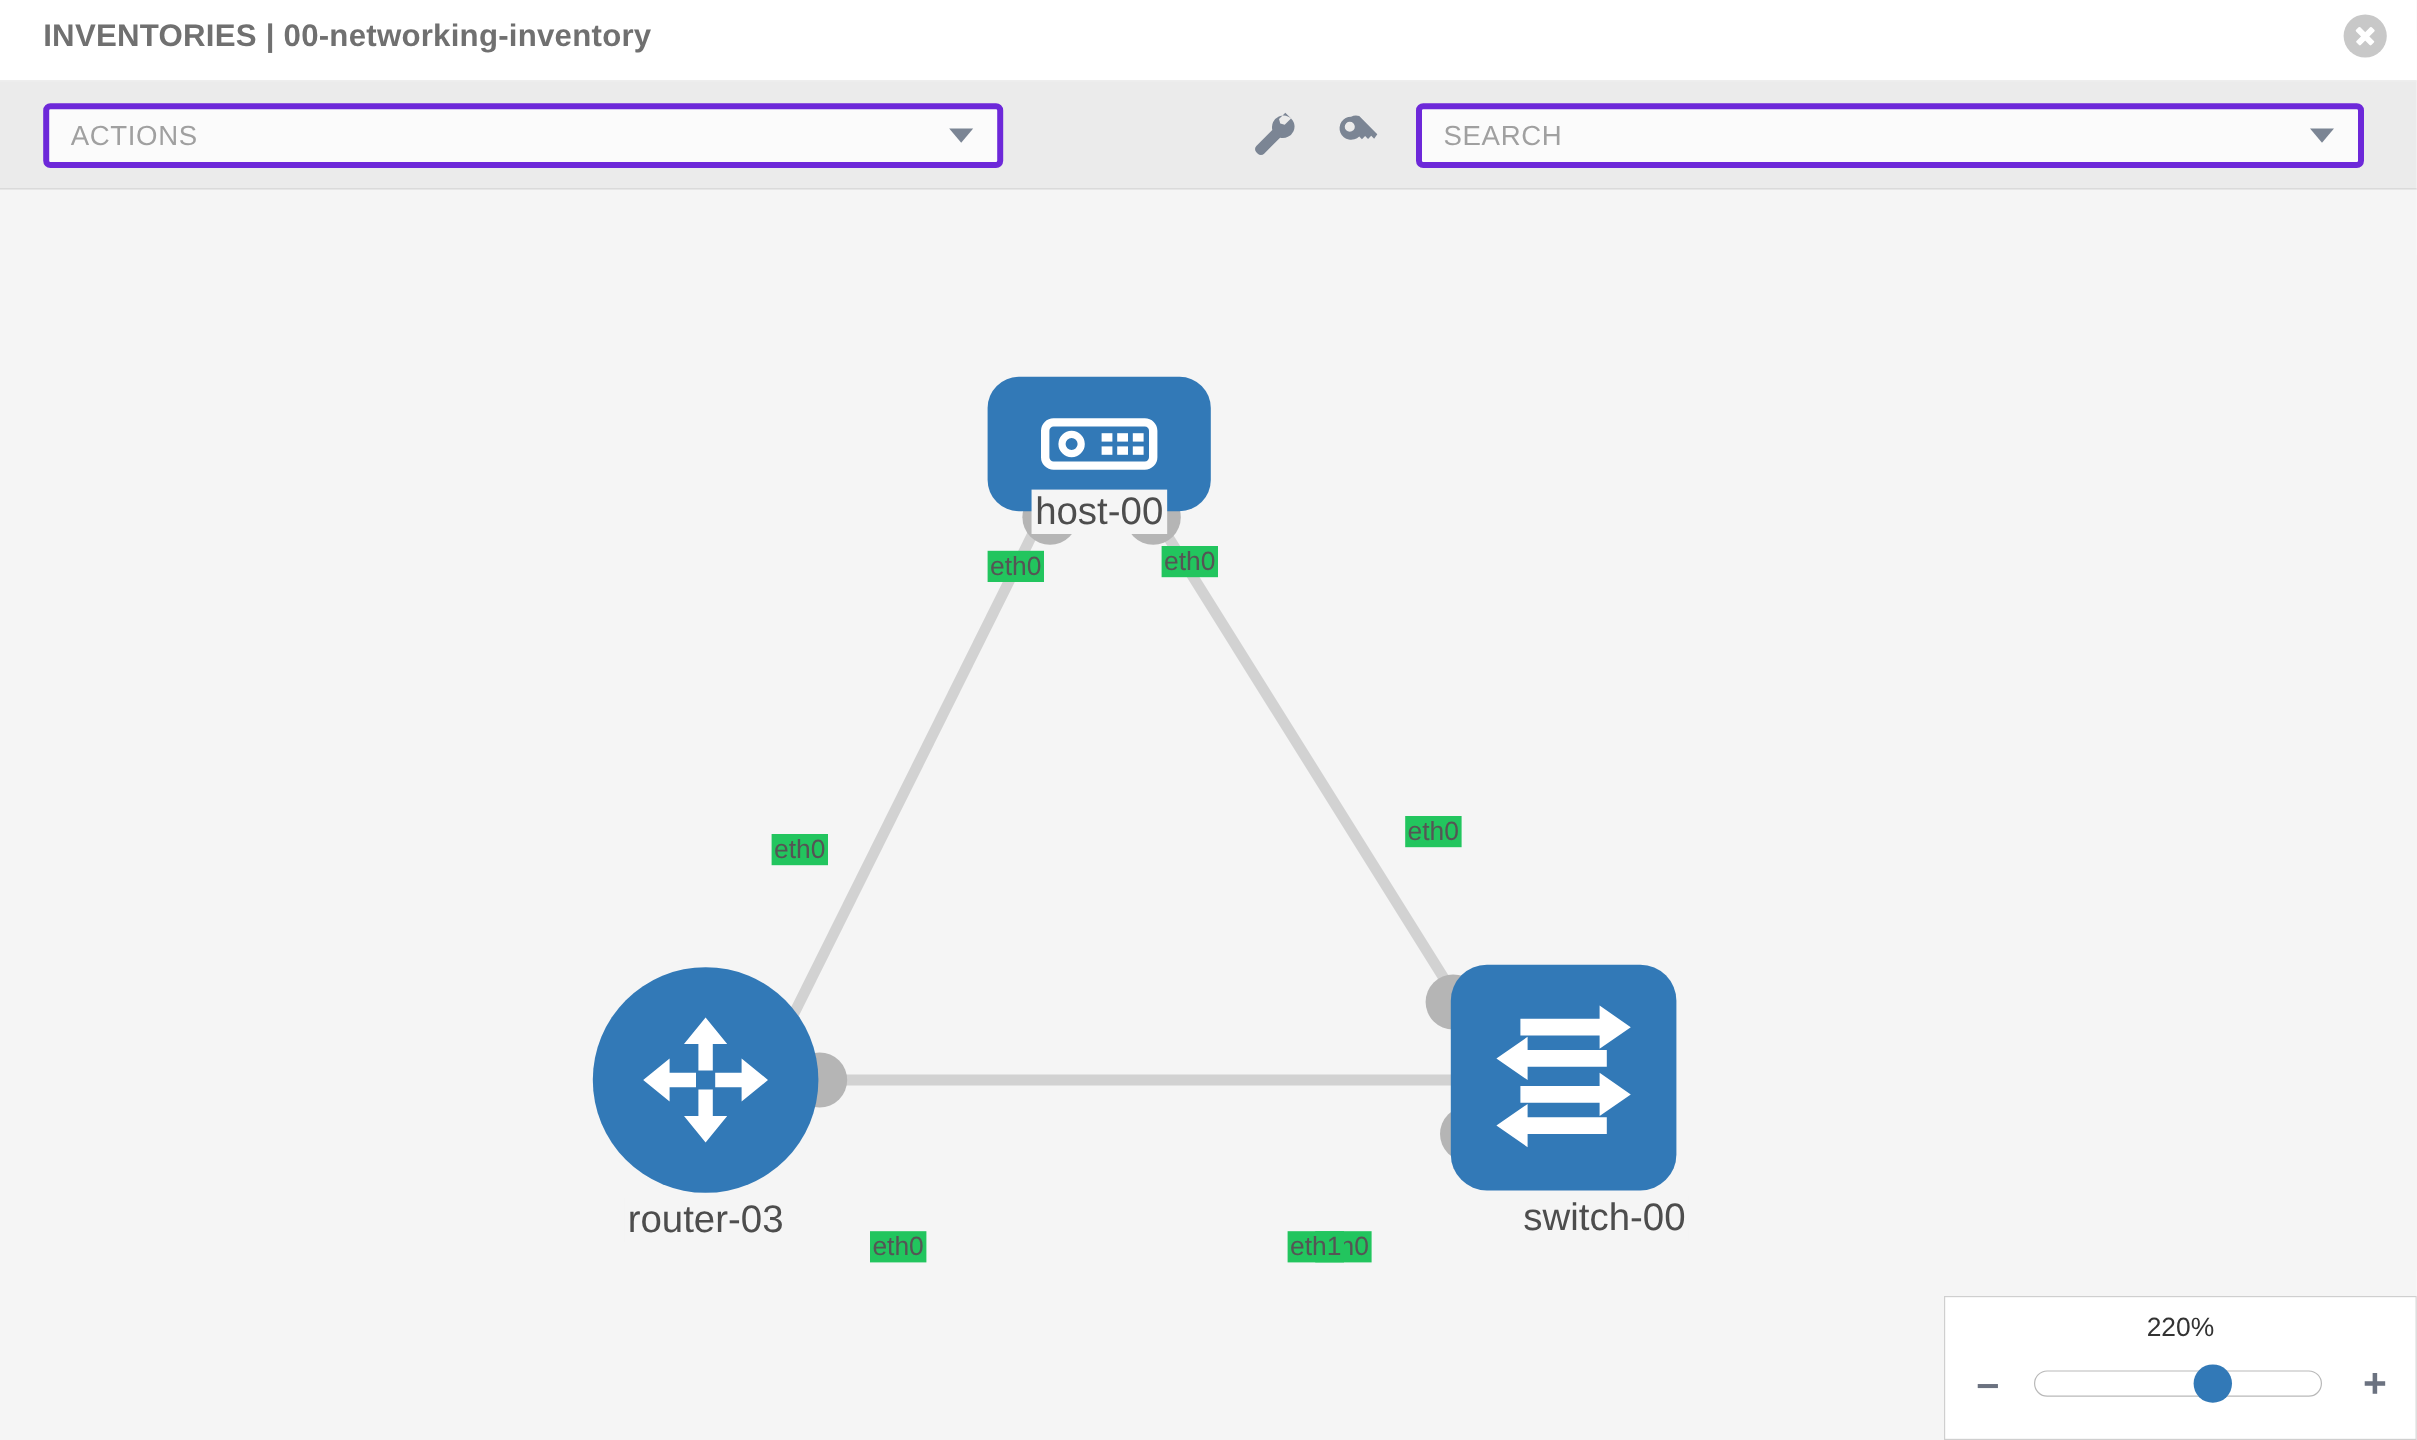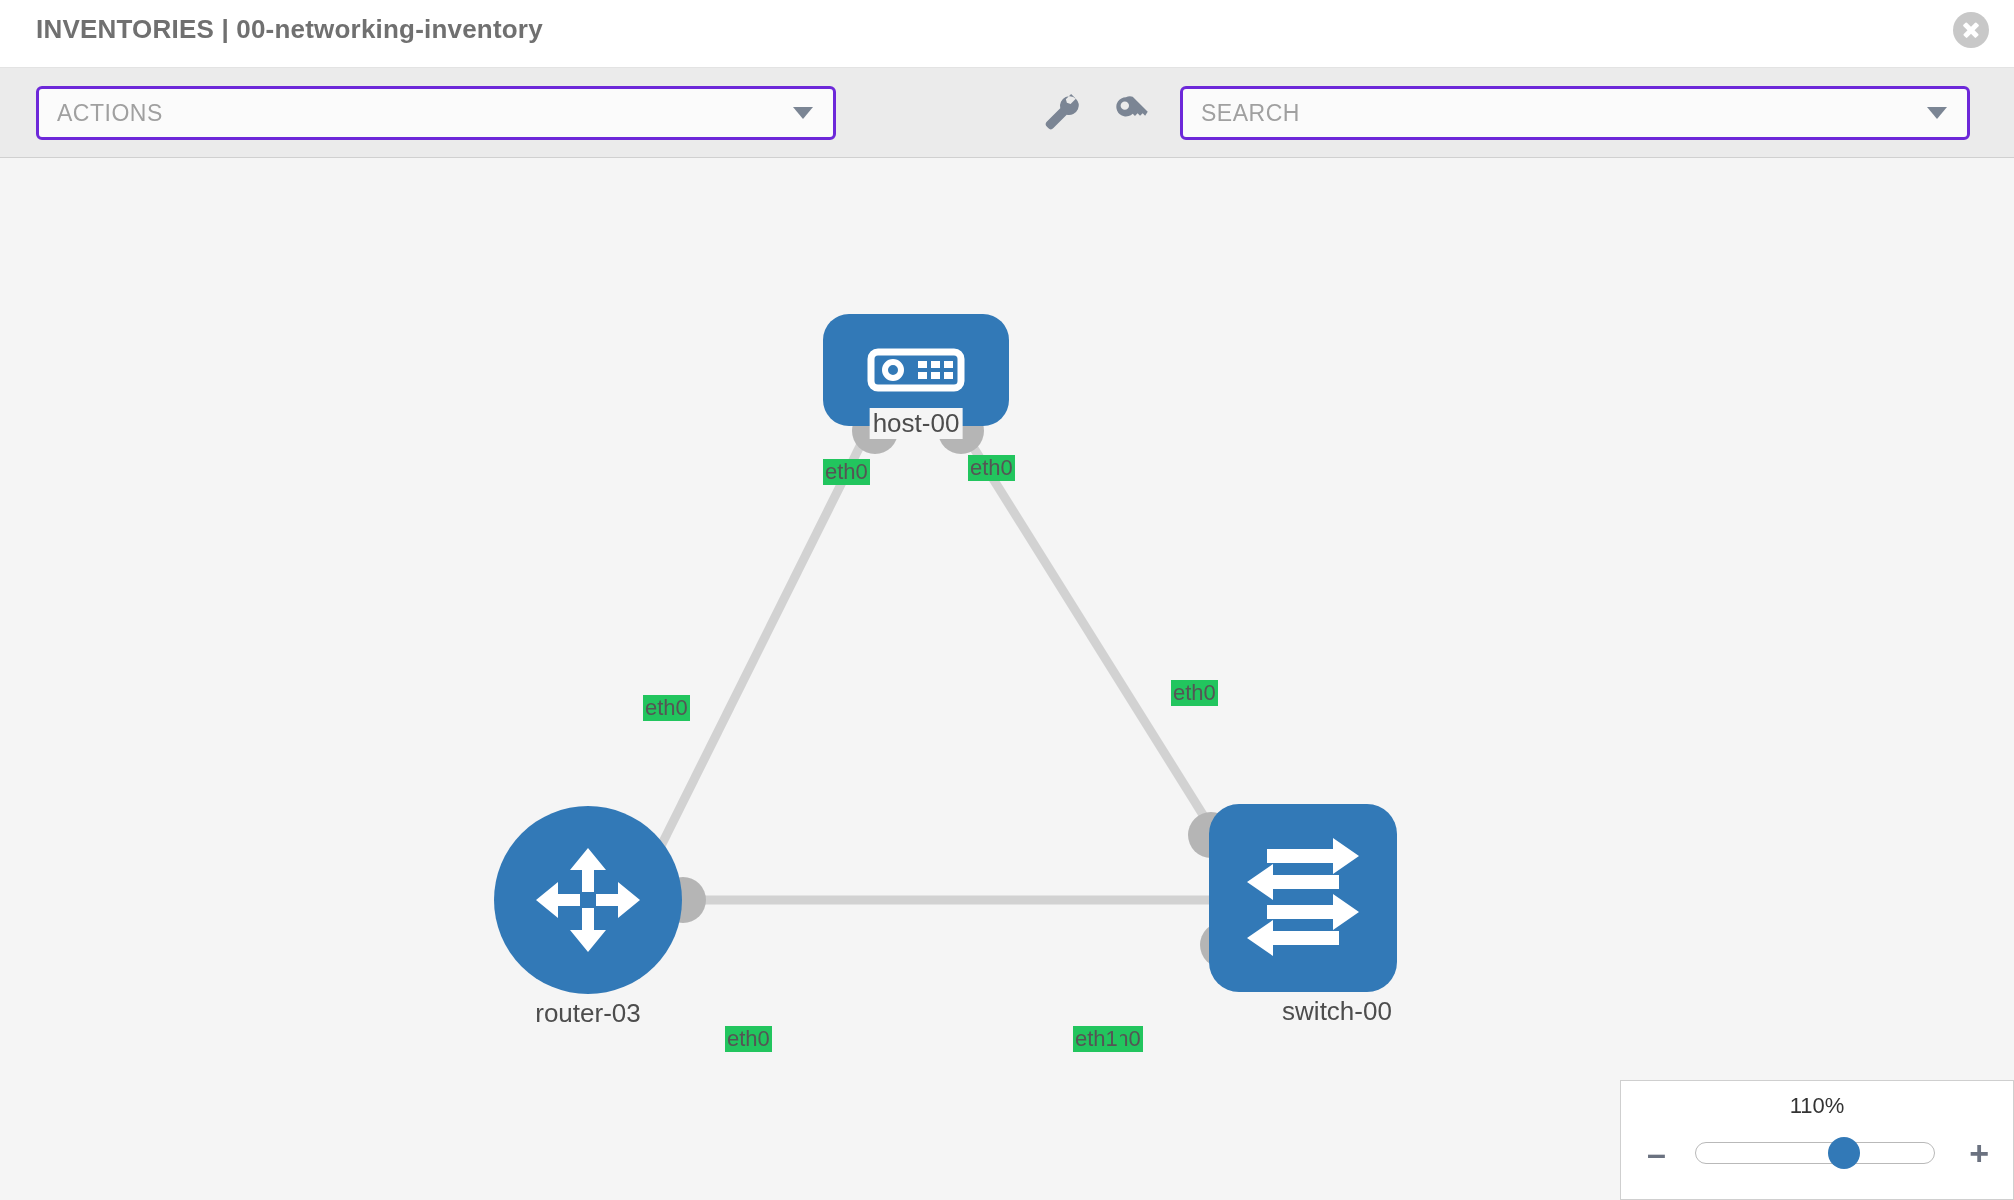--- a/index.html
+++ b/index.html
@@ -38,21 +38,21 @@
 
   
   .toolbar {
     position:absolute; left:0; top:68px; width:2014px; height:90px;
     background:#ebebeb;
     border-bottom:1px solid #d0d0d0;
   }
   .select-box {
     position:absolute;
     background:#fbfbfb;
-    border:3px solid #6d28d9;
+    border:5px solid #6d28d9;
     border-radius:6px;
     height:54px;
   }
   .select-box .sel-label {
     position:absolute; left:18px; top:50%; transform:translateY(-50%);
     font-size:23px; color:#a0a0a0; letter-spacing:0.5px;
   }
   .caret {
     position:absolute; right:20px; top:50%; transform:translateY(-50%);
     width:0; height:0;
@@ -79,21 +79,21 @@
 
   .node { position:absolute; }
   .node-shape {
     position:absolute; left:0; top:0;
     background:#3279b7;
     display:flex; align-items:center; justify-content:center;
   }
   .node-label {
     position:absolute; left:50%; transform:translateX(-50%);
     white-space:nowrap;
-    font-size:26px; color:#4d4d4d;
+    font-size:32px; color:#4d4d4d;
     background:#f5f5f5;
     padding:0 3px;
   }
 
   
   #node-host { left:823px; top:156px; width:186px; height:112px; }
   #node-host .node-shape { width:186px; height:112px; border-radius:26px; }
   #node-host .node-label { top:94px; }
 
   
@@ -268,21 +268,21 @@
 
     <div class="edge-label" style="left:725px; top:868px;">eth0</div>
 
     <div class="edge-label" style="left:1096px; top:868px;">eth0</div>
 
     <div class="edge-label" style="left:1073px; top:868px;">eth1</div>
 
   </div>
 
   <div class="zoom-panel">
-    <div class="zoom-value">110%</div>
+    <div class="zoom-value">220%</div>
     <div class="zoom-row">
       <span class="zoom-minus">–</span>
       <div class="zoom-track">
         <div class="zoom-thumb"></div>
       </div>
       <span class="zoom-plus">+</span>
     </div>
   </div>
 
 </div>

